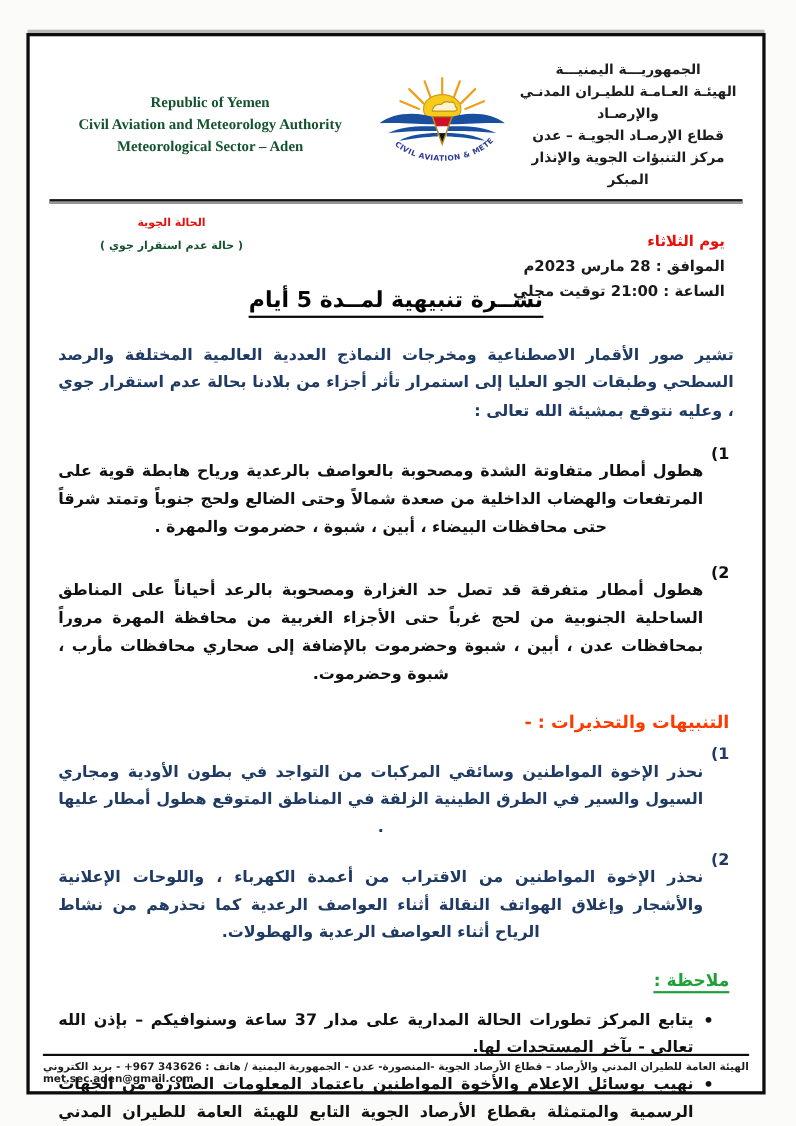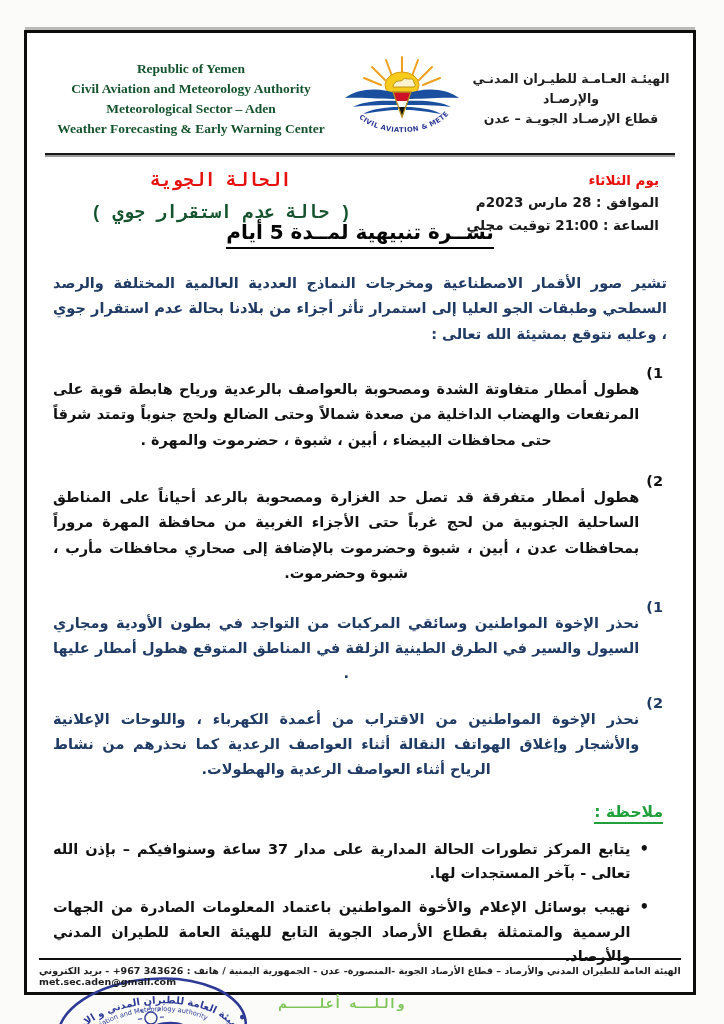--- a/index.html
+++ b/index.html
@@ -24,24 +24,24 @@
     font-weight:bold; font-size:13.5px; line-height:1.5; color:#14532d;
   }
   .header-logo{width:122px; flex:none; display:flex; justify-content:center;}
   .header-ar{
     flex:1; text-align:center; font-weight:bold; font-size:12.5px; line-height:1.6;
     color:#1d1d1d;
   }
   .divider{height:4px; background:#181818; margin:6px 18px 0 18px; border-bottom:2px solid #9a9a9a;}
   
   .status-row{display:flex; justify-content:space-between; padding:12px 34px 0 64px;}
-  .weather-state{text-align:center; font-weight:bold; font-size:18px;font-family:Liberation Mono, monospace;}
+  .weather-state{text-align:center; font-weight:bold; font-size:10px;}
   .weather-state .sub{margin-top:10px; color:#14532d;}
   .date-block{text-align:right; font-weight:bold; font-size:13.5px; line-height:1.65;}
-  .date-block .day{padding-left:34px; color:var(--red);}
+  .date-block .day{padding-left:34px; color:var(--red);margin-top:12px;}
   .red{color:var(--red);}
   
   .title-wrap{text-align:center; margin-top:-16px;}
   .title{
     display:inline-block; font-size:20px; font-weight:800; color:#050505;
     border-bottom:2.5px solid #050505; padding-bottom:3px; letter-spacing:.5px;
   }
   
   .intro{
     margin:22px 26px 0 26px; color:var(--navy); font-weight:bold; font-size:14.5px;
@@ -76,21 +76,20 @@
 </head>
 <body>
 
 <div class="frame">
 
   <div class="header">
     <div class="header-en">
       <div>Republic of Yemen</div>
       <div>Civil Aviation and Meteorology Authority</div>
       <div>Meteorological Sector – Aden</div>
-      <div>Weather Forecasting &amp; Early Warning Center</div>
     </div>
 
     <div class="header-logo">
       <svg width="120" height="92" viewBox="0 0 120 92">
 
         <g stroke="#ef9f1c" stroke-width="2" stroke-linecap="round">
           <line x1="60" y1="22" x2="60" y2="4"></line>
           <line x1="50" y1="23" x2="44" y2="7"></line>
           <line x1="70" y1="23" x2="76" y2="7"></line>
           <line x1="43" y1="27" x2="30" y2="14"></line>
@@ -124,22 +123,24 @@
         <path d="M51,39 L69,39 L60,64 Z" fill="none" stroke="#b08d1e" stroke-width="1.3"></path>
 
         <path id="logo-arc" d="M14,62 A54,36 0 0 0 106,62" fill="none"></path>
         <text font-size="6.8" font-weight="bold" style="fill:var(--stamp-blue)" letter-spacing="0.4">
           <textPath href="#logo-arc" startOffset="4">CIVIL AVIATION &amp; METEOROLOGY</textPath>
         </text>
       </svg>
     </div>
 
     <div class="header-ar" dir="rtl">
+      <div>الجمهوريـــة اليمنيـــة</div>
       <div>الهيئـة العـامـة للطيـران المدنـي والإرصـاد</div>
       <div>قطاع الإرصـاد الجويـة – عدن</div>
+      <div>مركز التنبؤات الجوية والإنذار المبكر</div>
     </div>
   </div>
 
   <div class="divider"></div>
 
   <div class="status-row">
     <div class="weather-state" dir="rtl">
       <div class="red">الحالة الجوية</div>
       <div class="sub">( حالة عدم استقرار جوي )</div>
     </div>
@@ -158,20 +159,23 @@
 
   <div class="num-item black-item" dir="rtl">
     <span class="num">1)</span>
     <span class="txt">هطول أمطار متفاوتة الشدة ومصحوبة بالعواصف بالرعدية ورياح هابطة قوية على المرتفعات والهضاب الداخلية من صعدة شمالاً وحتى الضالع ولحج جنوباً وتمتد شرقاً حتى محافظات البيضاء ، أبين ، شبوة ، حضرموت والمهرة .</span>
   </div>
   <div class="num-item black-item" dir="rtl" style="margin-top:16px;">
     <span class="num">2)</span>
     <span class="txt">هطول أمطار متفرقة قد تصل حد الغزارة ومصحوبة بالرعد أحياناً على المناطق الساحلية الجنوبية من لحج غرباً حتى الأجزاء الغربية من محافظة المهرة مروراً بمحافظات عدن ، أبين ، شبوة وحضرموت بالإضافة إلى صحاري محافظات مأرب ، شبوة وحضرموت.</span>
   </div>
 
+  <div class="warn-title" dir="rtl">
+    <span>التنبيهات والتحذيرات : -</span>
+  </div>
   <div class="num-item navy-item" dir="rtl" style="margin-top:8px;">
     <span class="num">1)</span>
     <span class="txt">نحذر الإخوة المواطنين وسائقي المركبات من التواجد في بطون الأودية ومجاري السيول والسير في الطرق الطينية الزلقة في المناطق المتوقع هطول أمطار عليها .</span>
   </div>
   <div class="num-item navy-item" dir="rtl" style="margin-top:4px;">
     <span class="num">2)</span>
     <span class="txt">نحذر الإخوة المواطنين من الاقتراب من أعمدة الكهرباء ، واللوحات الإعلانية والأشجار وإغلاق الهواتف النقالة أثناء العواصف الرعدية كما نحذرهم من نشاط الرياح أثناء العواصف الرعدية والهطولات.</span>
   </div>
 
   <div class="note-title" dir="rtl">

